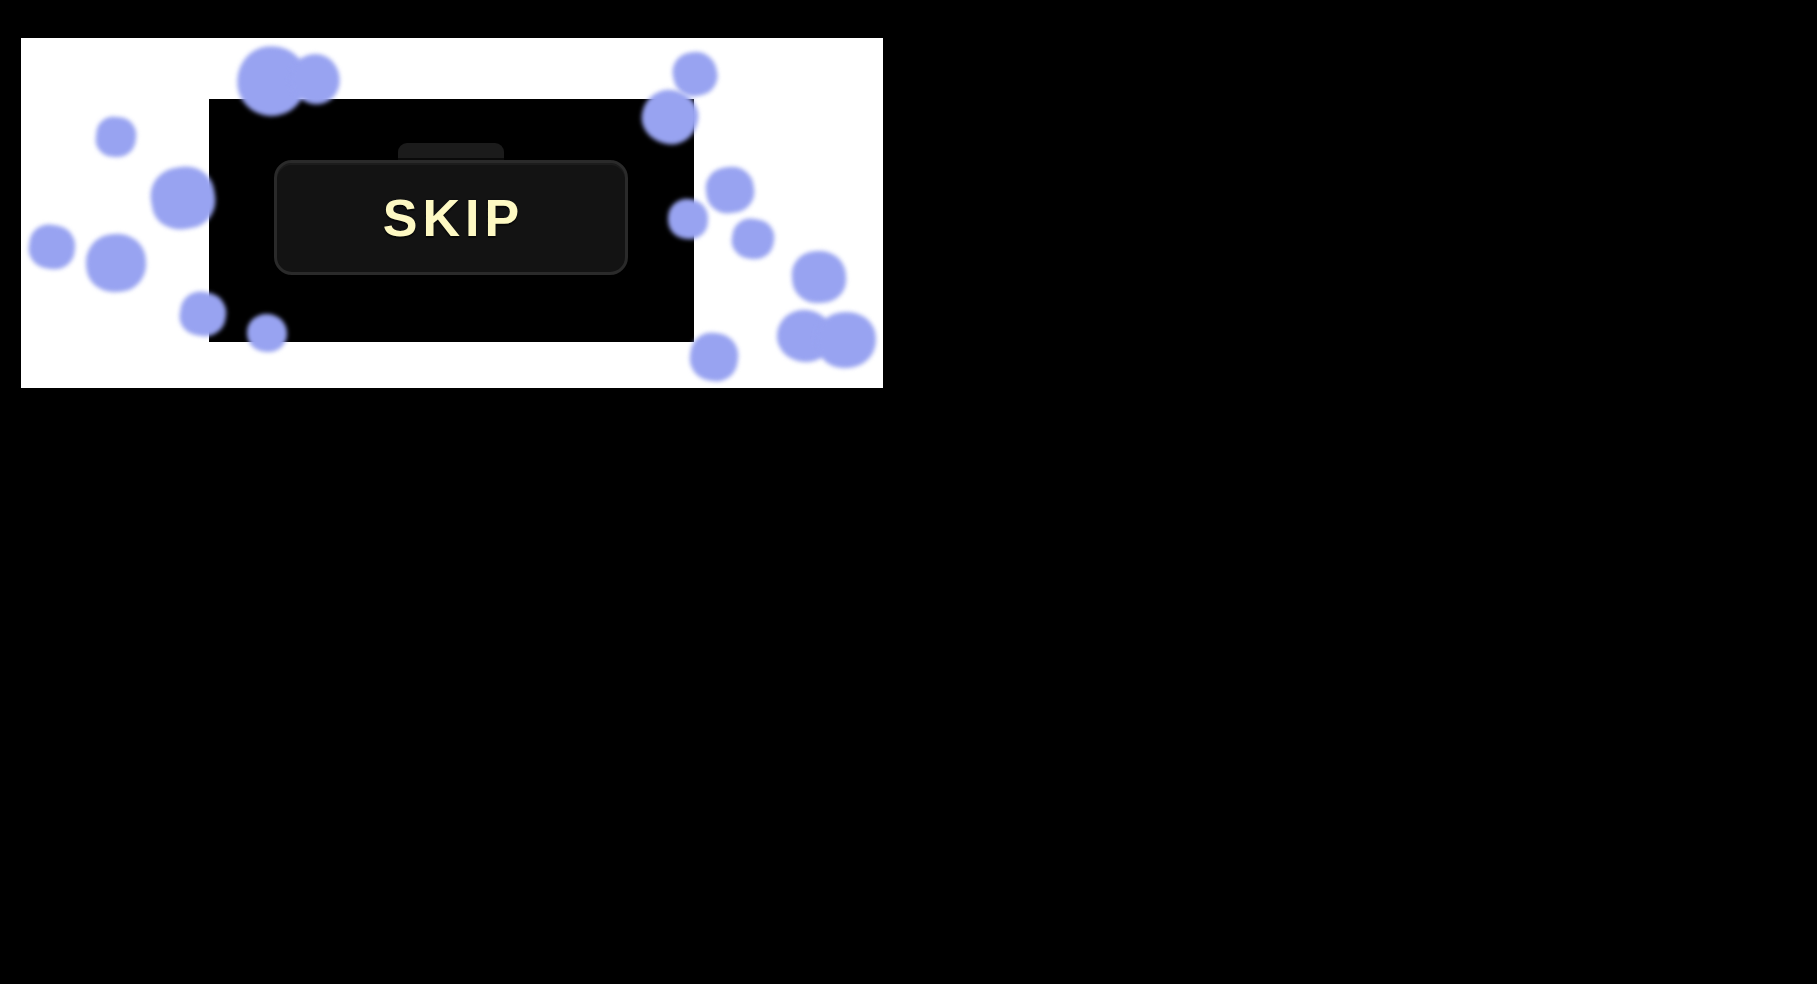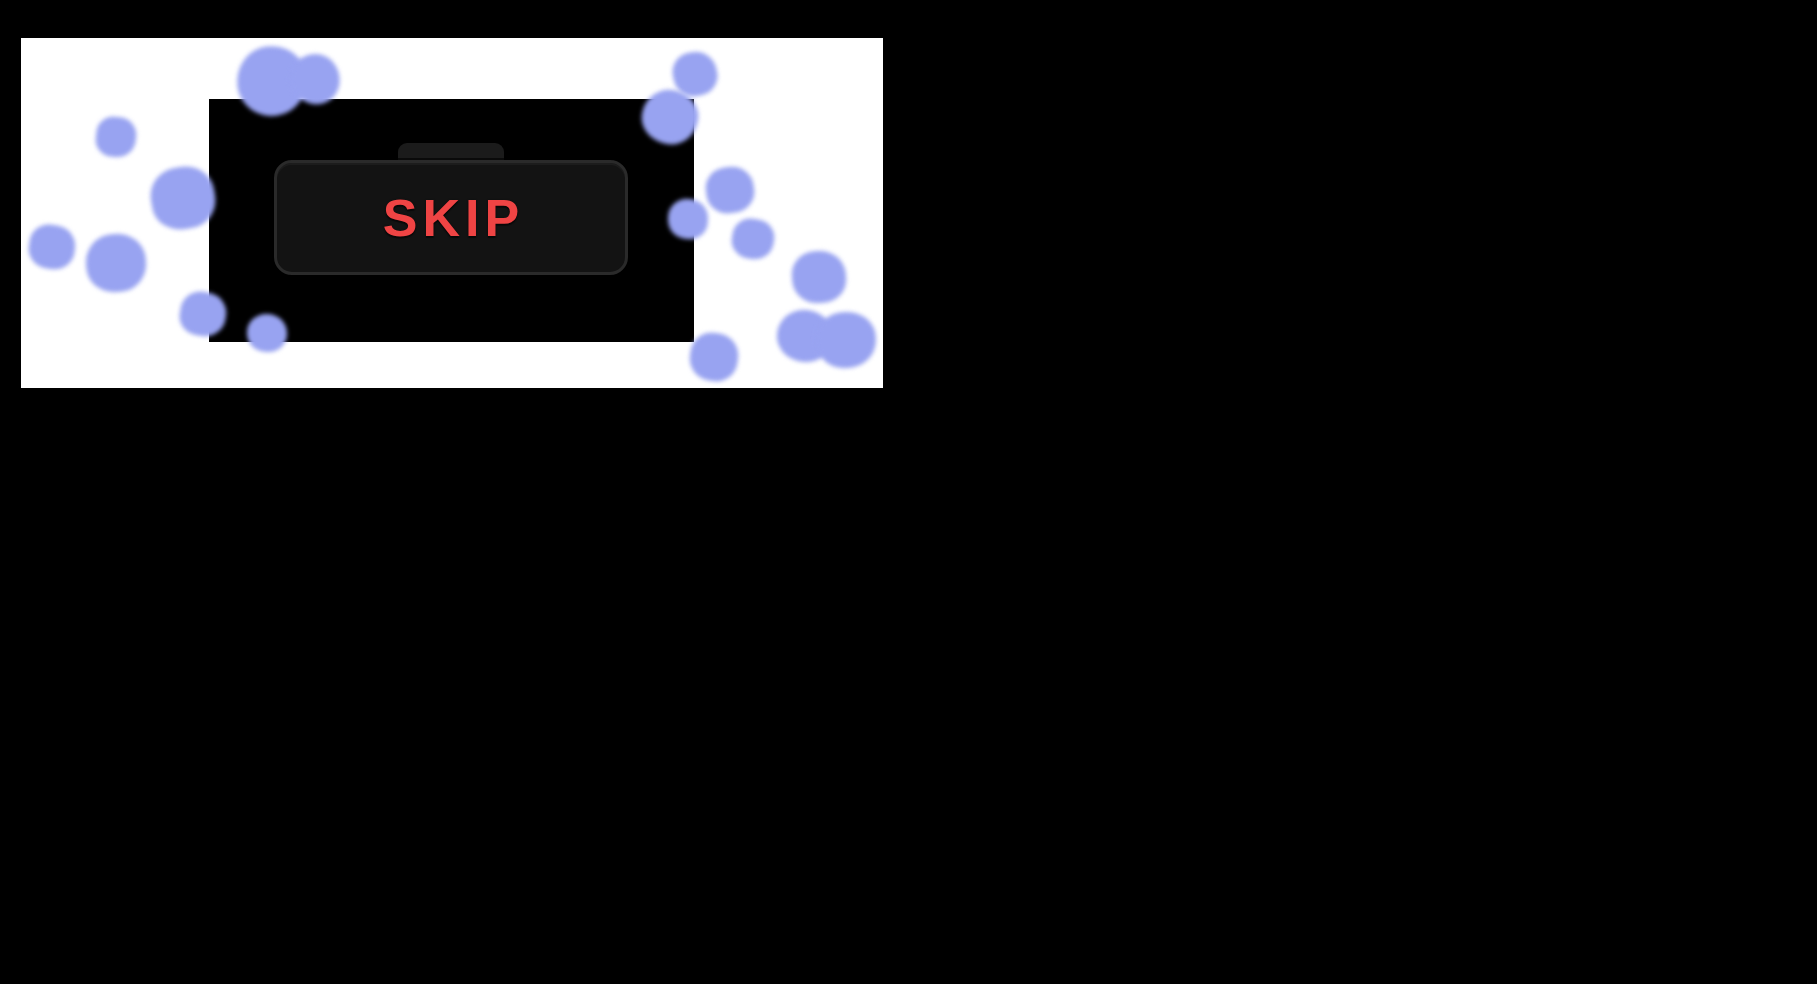--- a/index.html
+++ b/index.html
@@ -57,21 +57,21 @@
     border-radius: 18px;
     box-sizing: border-box;
     box-shadow: inset 0 2px 0 rgba(255,255,255,0.04), 0 0 0 2px rgba(0,0,0,0.6);
     display: flex;
     align-items: center;
     justify-content: center;
     cursor: pointer;
     padding: 0;
   }
   .skip-label {
-    color: #ef4444;
+    color: #fef9c3;
     font-size: 52px;
     font-weight: 800;
     letter-spacing: 5px;
     text-shadow: 0 2px 1px rgba(0,0,0,0.55), 0 0 2px rgba(0,0,0,0.4);
     user-select: none;
     line-height: 1;
     padding-left: 5px; 
   }
   .blob-layer {
     position: absolute;

